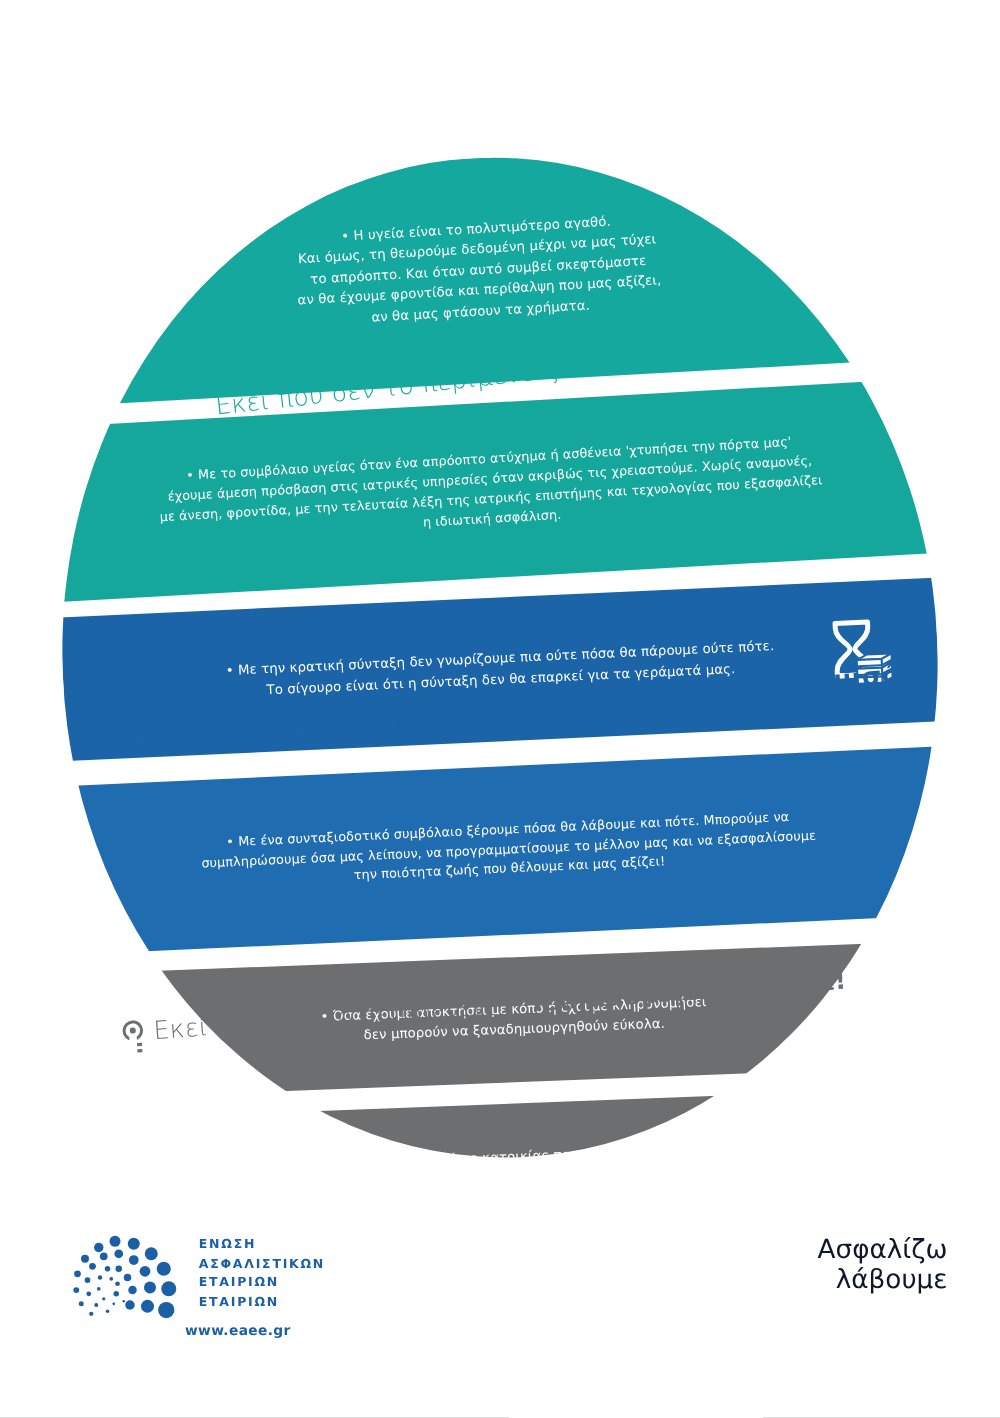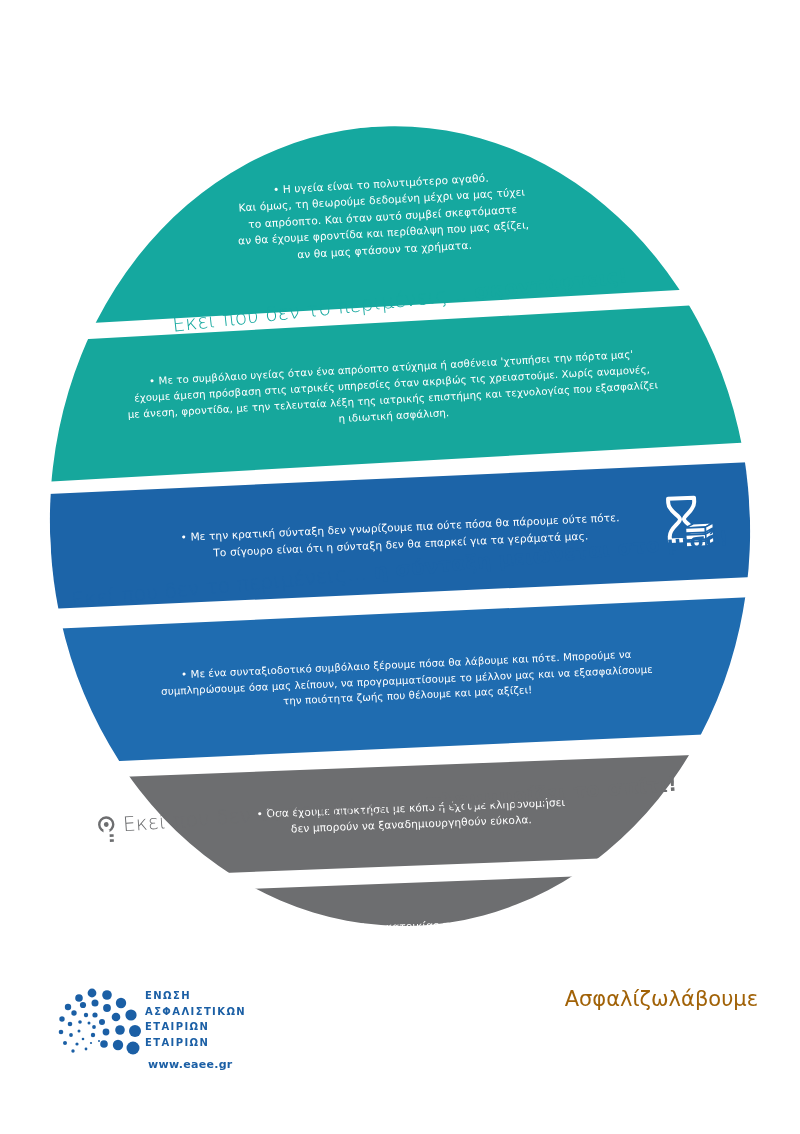--- a/index.html
+++ b/index.html
@@ -65,32 +65,32 @@
   .headline .bold{font-weight:bold;font-size:20px;letter-spacing:.2px;}
   #h1{top:288px;transform:rotate(-6.2deg);}
   #h1 .lead,#h1 .bold{color:#15a89f;}
   #h2{top:557px;transform:rotate(-5.4deg);}
   #h2 .lead,#h2 .bold{color:#1c64a8;}
   #h3{top:792px;transform:rotate(-4.2deg);}
   #h3 .lead,#h3 .bold{color:#6d6e70;}
 
   
   #footer{position:absolute;left:0;top:960px;width:800px;height:174px;}
-  #logo-block{position:absolute;left:55px;top:22px;display:flex;align-items:flex-start;}
+  #logo-block{position:absolute;left:55px;top:22px;display:flex;align-items:flex-start;gap:14px;}
   #logo-mark{width:90px;height:78px;}
   #logo-words{padding-top:6px;}
   #logo-words div{
     color:#1b5fa5;font-weight:bold;font-size:10px;letter-spacing:1.4px;line-height:1.55;
   }
   #logo-url{
     position:absolute;left:148px;top:98px;color:#1b5fa5;
     font-weight:bold;font-size:11px;letter-spacing:.3px;
   }
   #tagline{position:absolute;right:42px;top:28px;display:flex;align-items:flex-end;gap:8px;}
-  #tagline .two{display:flex;flex-direction:row;align-items:flex-end;color:#a16207;
+  #tagline .two{display:flex;flex-direction:column;align-items:flex-end;color:#0f172a;
     font-size:21px;line-height:1.12;font-weight:400;}
   #tagline .big{color:#1b5fa5;font-size:46px;font-weight:400;font-style:italic;
     line-height:.95;letter-spacing:-.5px;}
 </style>
 </head>
 <body>
 
 <div id="wheel">
 
   <div class="band" id="b1">

